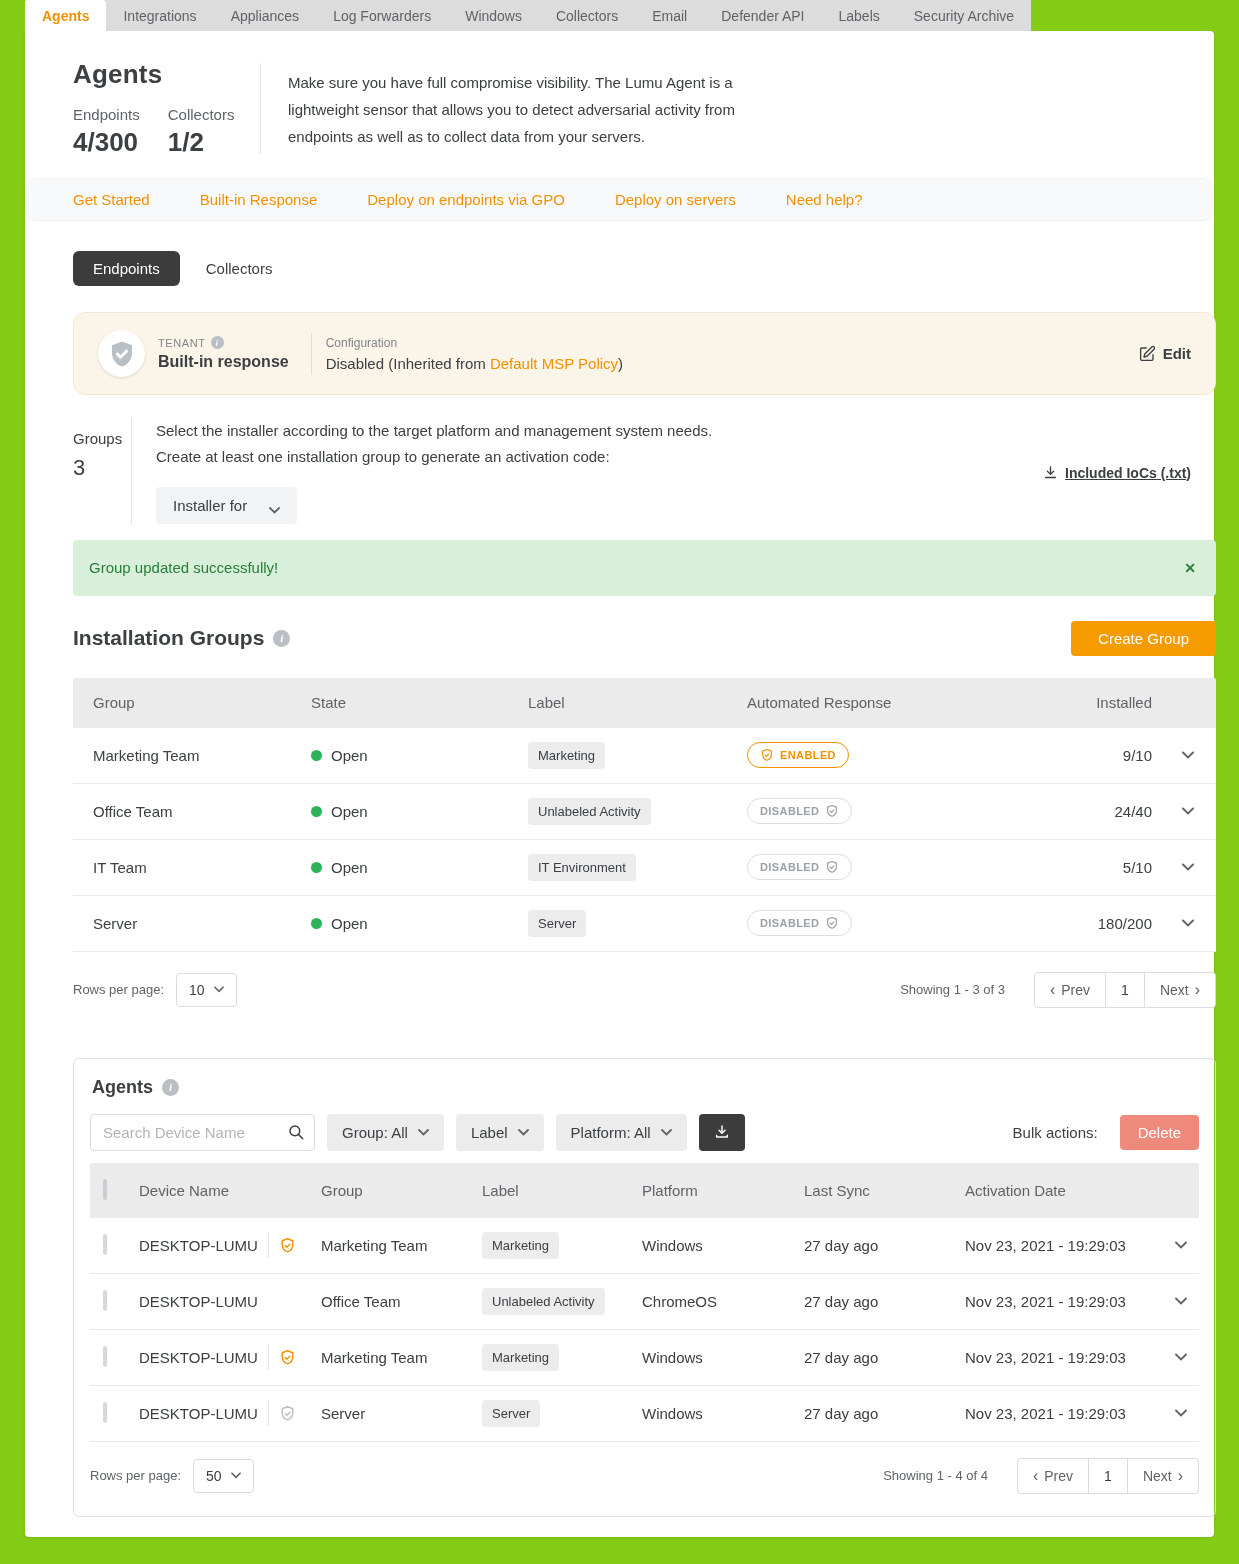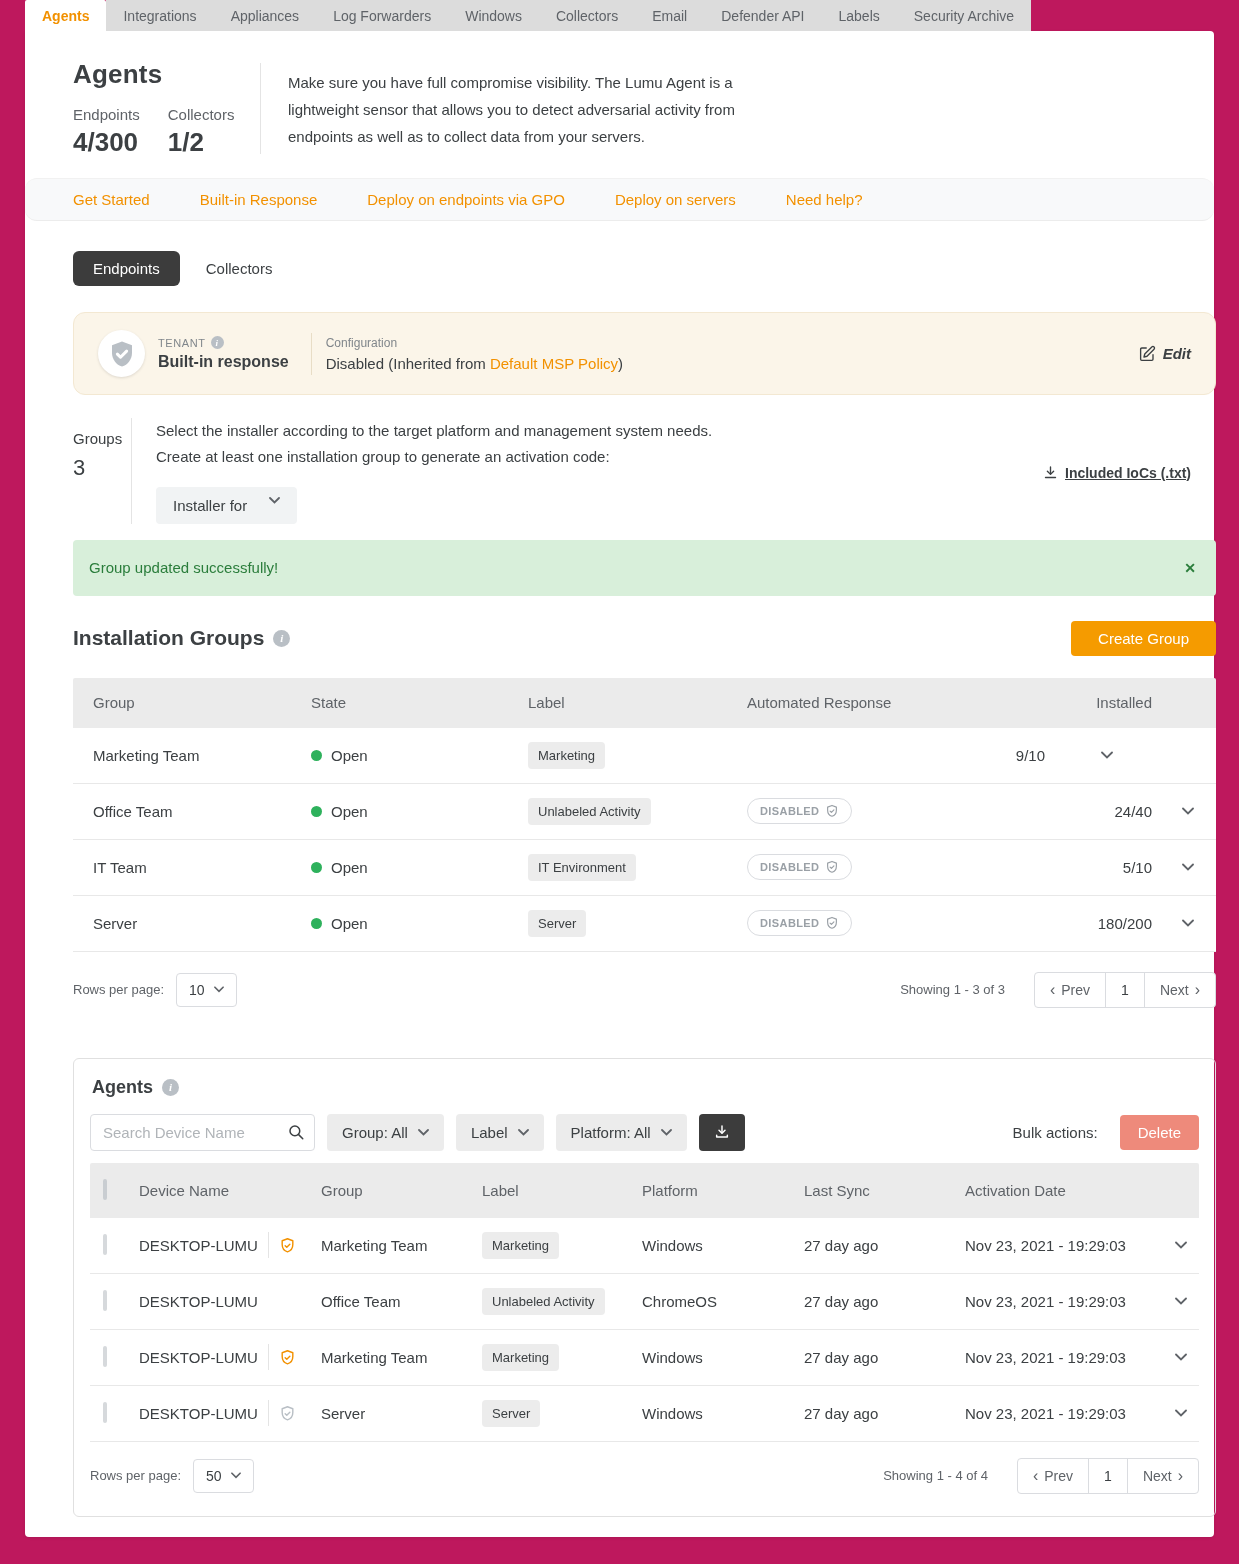--- a/index.html
+++ b/index.html
@@ -1,17 +1,17 @@
 <!DOCTYPE html>
 <html><head>
 <meta charset="utf-8">
 <style>
   * { box-sizing: border-box; margin: 0; padding: 0; }
   body { font-family: "Liberation Sans", sans-serif; background: #ededed; }
-  .page { width: 1239px; height: 1564px; background: #be185d; position: relative; overflow: hidden; }
+  .page { width: 1239px; height: 1564px; background: #84cc16; position: relative; overflow: hidden; }
 
   
   .tabbar { display: flex; margin-left: 25px; height: 31px; align-items: stretch; }
   .tab { display: flex; align-items: center; padding: 0 17px; font-size: 14px; color: #5f6368;
          background: #dcdcdc; cursor: pointer; white-space: nowrap; }
   .tab.active { background: #ffffff; color: #f29100; font-weight: bold; border-radius: 2px 2px 0 0; }
 
   
   .main-card { margin: 0 25px; width: 1189px; background: #fff; border-radius: 0 4px 4px 4px;
                box-shadow: 0 1px 3px rgba(0,0,0,.10); padding-bottom: 20px; }
@@ -43,31 +43,31 @@
   .tenant-icon { width: 47px; height: 47px; border-radius: 50%; background: #fff; display: flex;
                  align-items: center; justify-content: center; box-shadow: 0 1px 3px rgba(0,0,0,.12); }
   .tenant-meta { margin-left: 13px; }
   .tenant-scope { font-size: 11px; color: #80868b; letter-spacing: .6px; display: flex; align-items: center; gap: 5px; }
   .tenant-title { font-size: 16px; font-weight: bold; color: #3c4043; margin-top: 4px; }
   .tenant-vdiv { width: 1px; height: 42px; background: #e8ddc6; margin: 0 14px 0 22px; }
   .config-label { font-size: 12px; color: #80868b; }
   .config-value { font-size: 15px; color: #3c4043; margin-top: 5px; }
   .config-value a { color: #f29100; cursor: pointer; }
   .edit-btn { margin-left: auto; display: flex; align-items: center; gap: 7px; font-size: 15px; font-weight: bold;
-              color: #3c4043; background: none; border: none; cursor: pointer; font-family: inherit; font-style: italic; }
+              color: #3c4043; background: none; border: none; cursor: pointer; font-family: inherit; }
 
   
   .groups-row { display: flex; margin: 23px 23px 0 48px; }
   .groups-left { width: 58px; margin-top: 12px; }
   .groups-label { font-size: 15px; color: #3c4043; }
   .groups-count { font-size: 22px; color: #3c4043; margin-top: 8px; }
   .groups-vdiv { width: 1px; background: #e4e4e4; margin-right: 24px; }
   .groups-right { flex: 1; }
   .groups-instructions { font-size: 15px; color: #3c4043; line-height: 1.75; max-width: 560px; }
-  .installer-btn { margin-top: 16px; display: inline-flex; align-items: flex-start; gap: 22px; background: #f1f3f4;
+  .installer-btn { margin-top: 16px; display: inline-flex; align-items: flex-end; gap: 22px; background: #f1f3f4;
                    border: none; border-radius: 4px; padding: 10px 17px; font-size: 15px; color: #3c4043;
                    cursor: pointer; font-family: inherit; }
   .iocs-link { display: flex; align-items: center; gap: 7px; font-size: 14px; color: #3c4043; font-weight: bold;
                text-decoration: underline; cursor: pointer; white-space: nowrap; margin-top: 4px; }
 
   
   .banner { margin: 16px 23px 0 48px; width: 1143px; height: 56px; background: #d8efda; border-radius: 4px;
             display: flex; align-items: center; padding: 0 16px; }
   .banner-text { font-size: 15px; color: #2a7d3b; }
   .banner-close { margin-left: auto; color: #2a7d3b; font-size: 14px; font-weight: bold; cursor: pointer; padding: 4px; }
@@ -279,20 +279,29 @@
         <div></div>
       </div>
 
       <div class="t1-grid t1-row">
         <div class="cell">Marketing Team</div>
         <div class="cell state-cell">
             <span class="dot"></span>
             <span>Open</span>
           </div>
         <div class="cell"><span class="chip">Marketing</span></div>
+        <div class="cell">
+          <span class="pill enabled">
+            <svg width="14" height="14" viewBox="0 0 24 24" fill="none" stroke="currentColor" stroke-width="2" stroke-linecap="round" stroke-linejoin="round">
+                <path d="M12 2.5l7.5 2.8v5.4c0 4.9-3.2 9.1-7.5 10.3-4.3-1.2-7.5-5.4-7.5-10.3V5.3z"></path>
+                <path d="M8.7 12.2l2.3 2.3 4.3-4.3"></path>
+              </svg>
+            <span>ENABLED</span>
+          </span>
+        </div>
         <div class="cell right">9/10</div>
         <div class="chev">
             <svg width="12" height="8" viewBox="0 0 12 8">
               <path d="M1 1.5l5 5 5-5" stroke="currentColor" stroke-width="1.8" fill="none" stroke-linecap="round"></path>
             </svg>
           </div>
       </div>
 
       <div class="t1-grid t1-row">
         <div class="cell">Office Team</div>

